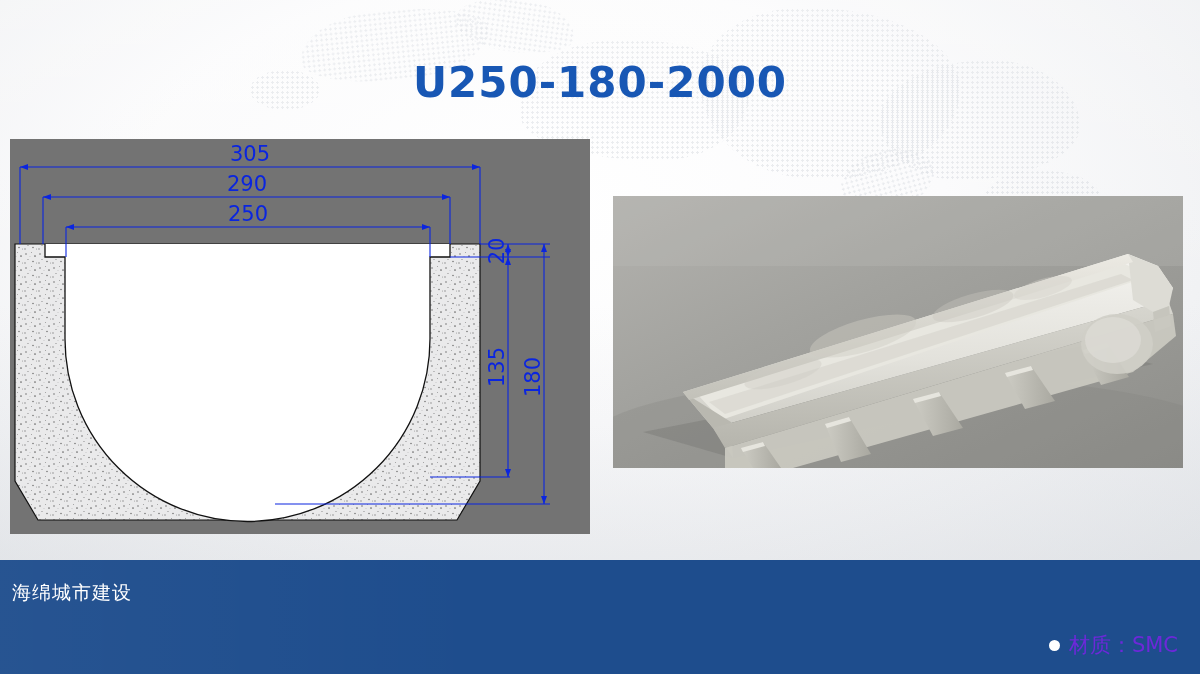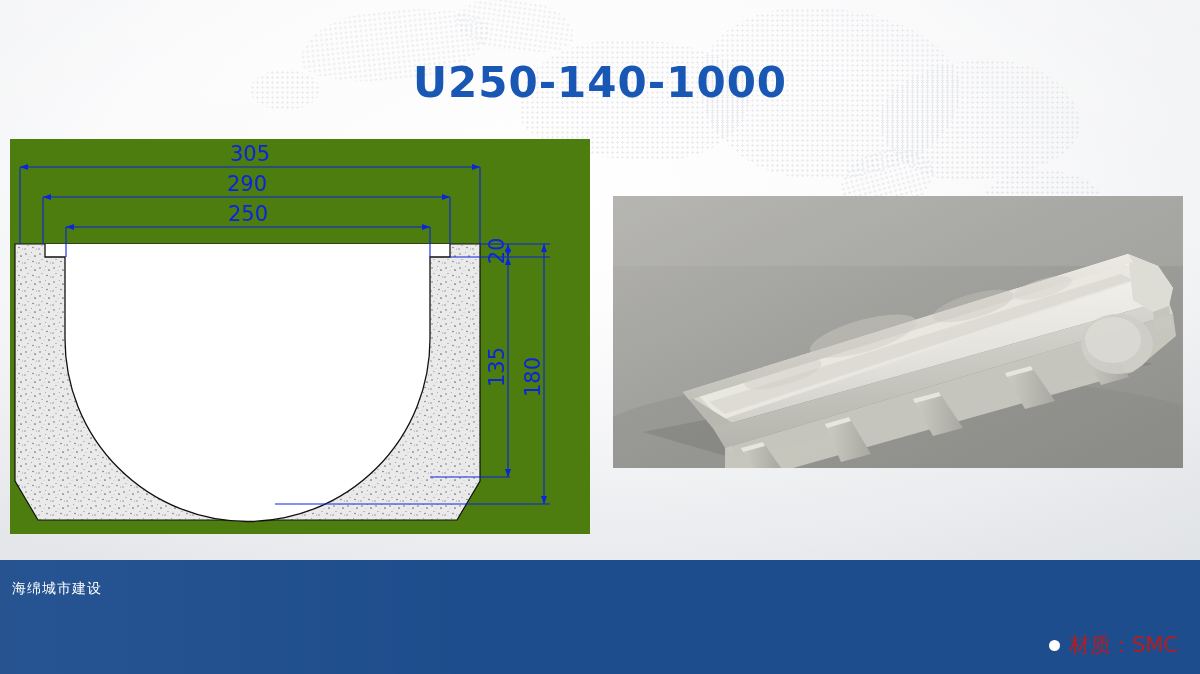--- a/index.html
+++ b/index.html
@@ -37,21 +37,21 @@
   #title{
     position:absolute;left:0;top:58px;width:1200px;text-align:center;
     font-size:42px;font-weight:bold;letter-spacing:1px;
     color:#1857b4;
     font-family:"DejaVu Sans","Liberation Sans",sans-serif;
   }
 
   
   #drawing-panel{
     position:absolute;left:10px;top:139px;width:580px;height:395px;
-    background:#4d7c0f;overflow:hidden;
+    background:#737373;overflow:hidden;
   }
   #drawing-svg{display:block;}
 
   
   #photo-panel{
     position:absolute;left:613px;top:196px;width:570px;height:272px;
     overflow:hidden;background:#9a9a98;
   }
   #photo-svg{display:block;}
 
@@ -60,27 +60,27 @@
     position:absolute;left:0;top:560px;width:1200px;height:114px;
     background:linear-gradient(180deg,#1f4f91 0%,#1d4a8a 55%,#1b4staff 100%);
     background:#1e4d8d;
   }
   #bottom-bar .stripe{
     position:absolute;left:0;top:0;width:1200px;height:114px;
     background:linear-gradient(90deg, rgba(255,255,255,.04) 0%, rgba(255,255,255,0) 40%);
   }
   #brand-text{
     position:absolute;left:12px;top:580px;
-    font-size:14px;color:#ffffff;letter-spacing:1px;
+    font-size:19px;color:#ffffff;letter-spacing:1px;
     font-family:Liberation Mono, monospace;
   }
   #spec-row{
     position:absolute;right:22px;top:631px;
     display:flex;align-items:center;gap:28px;
-    color:#b91c1c;font-size:21px;
+    color:#6d28d9;font-size:21px;
     font-family:"DejaVu Sans","Liberation Sans",sans-serif;
   }
   .spec-item{display:flex;align-items:center;gap:9px;white-space:nowrap;}
   .bullet{
     width:11px;height:11px;border-radius:50%;background:#ffffff;display:inline-block;
     flex:0 0 auto;
   }
 </style>
 </head>
 <body>
@@ -89,21 +89,21 @@
   <div class="map-motif m1"></div>
   <div class="map-motif m2"></div>
   <div class="map-motif m3"></div>
   <div class="map-motif m4"></div>
   <div class="map-motif m5"></div>
   <div class="map-motif m6"></div>
   <div class="map-motif m7"></div>
   <div class="map-motif m8"></div>
 </div>
 
-<div id="title">U250-140-1000</div>
+<div id="title">U250-180-2000</div>
 
 <div id="drawing-panel">
   <svg id="drawing-svg" width="580" height="395" viewBox="0 0 580 395" xmlns="http://www.w3.org/2000/svg">
     <defs>
       <pattern id="speckle" width="14" height="14" patternUnits="userSpaceOnUse">
         <rect width="14" height="14" fill="#eaeaeb"></rect>
         <circle cx="2" cy="3" r="0.75" fill="#3a3a3a" opacity=".75"></circle>
         <circle cx="7.5" cy="1.5" r="0.5" fill="#555" opacity=".6"></circle>
         <circle cx="11" cy="5" r="0.85" fill="#2f2f2f" opacity=".7"></circle>
         <circle cx="4" cy="8.5" r="0.6" fill="#4a4a4a" opacity=".65"></circle>

